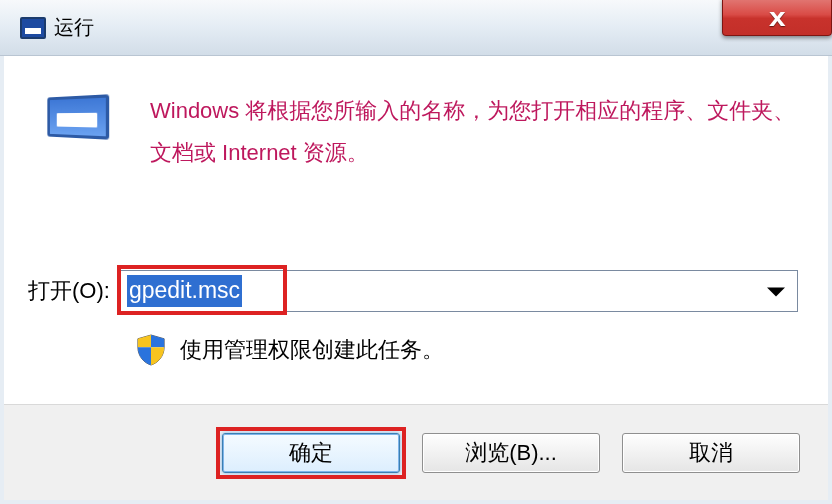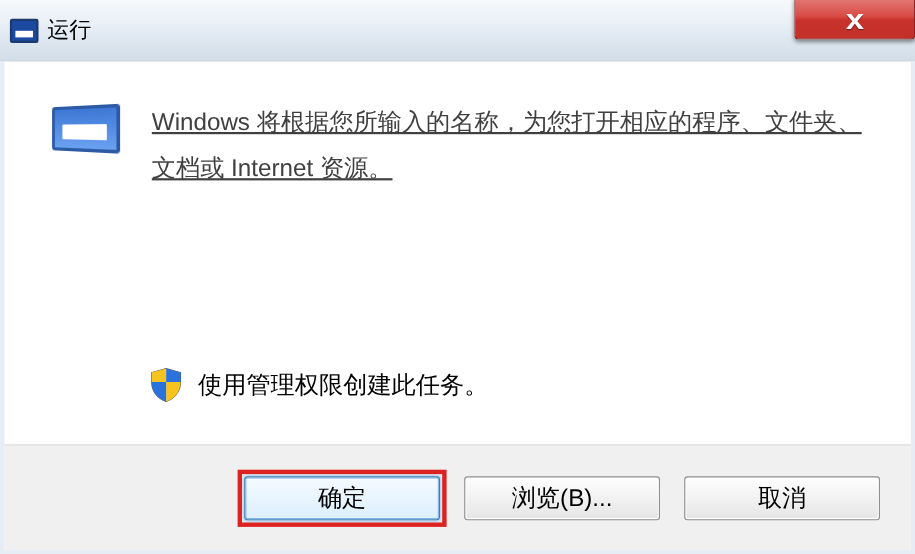--- a/index.html
+++ b/index.html
@@ -8,21 +8,21 @@
       font-family: "Microsoft YaHei", "SimSun", Tahoma, Arial, sans-serif;
       overflow: hidden;
     }
 
     
     .titlebar {
       position: relative;
       height: 56px;
       display: flex;
       align-items: center;
-      padding-left: 9px;
+      padding-left: 20px;
       background: linear-gradient(to bottom, #f7f9fb 0%, #e4ecf4 50%, #d2dde8 100%);
       border-bottom: 1px solid #b9c5d2;
     }
     .titlebar .sys-icon {
       width: 26px; height: 22px; position: relative; margin-right: 8px;
     }
     .sys-icon .scr {
       position:absolute; inset:0;
       border:2px solid #1b3b6d; border-radius:2px; background:#1d4aa1;
     }
@@ -71,22 +71,22 @@
       position:absolute; inset:6px 6px 6px 2px;
       border:3px solid #2d5aa5; border-radius:3px;
       background: linear-gradient(to bottom,#3e78d6,#6aa1f0);
       transform: perspective(120px) rotateY(-16deg);
     }
     .run-icon .screen::after{
       content:""; position:absolute; left:8px; right:8px; bottom:8px; height:14px;
       background:#fff; border-radius:1px;
     }
     .info .desc {
-      margin-left: 24px;
-      font-size: 22px; color:#404040; line-height:1.9;text-decoration:underline;
+      margin-left: 36px;
+      font-size: 22px; color:#be185d; line-height:1.9;
     }
 
     .open-row {
       position:absolute; top:214px; left:24px; right:30px;
       display:flex; align-items:center;
     }
     .open-row .lbl {
       font-size:22px; color:#000; margin-right:10px; white-space:nowrap;
     }
     .combo {
@@ -165,20 +165,28 @@
 
 <div class="client">
 
   <div class="info">
     <div class="run-icon">
       <div class="screen"></div>
     </div>
     <div class="desc">Windows 将根据您所输入的名称，为您打开相应的程序、文件夹、文档或 Internet 资源。</div>
   </div>
 
+  <div class="open-row">
+    <div class="lbl">打开(O):</div>
+    <div class="combo">
+      <span class="sel">gpedit.msc</span>
+      <div class="drop"></div>
+      <div class="anno"></div>
+    </div>
+  </div>
 
   <div class="admin-row">
     <div class="shield">
       <svg viewBox="0 0 32 34">
         <path d="M16 1 L30 5 V14 C30 24 23 31 16 33 C9 31 2 24 2 14 V5 Z" fill="#fff" stroke="#555" stroke-width="1"></path>
         <path d="M16 1 L30 5 V14 L16 14 Z" fill="#2a73dd"></path>
         <path d="M2 5 L16 1 V14 L2 14 Z" fill="#f7c41f"></path>
         <path d="M16 14 H30 V14 C30 24 23 31 16 33 Z" fill="#f7c41f"></path>
         <path d="M2 14 H16 V33 C9 31 2 24 2 14 Z" fill="#2a73dd"></path>
       </svg>

